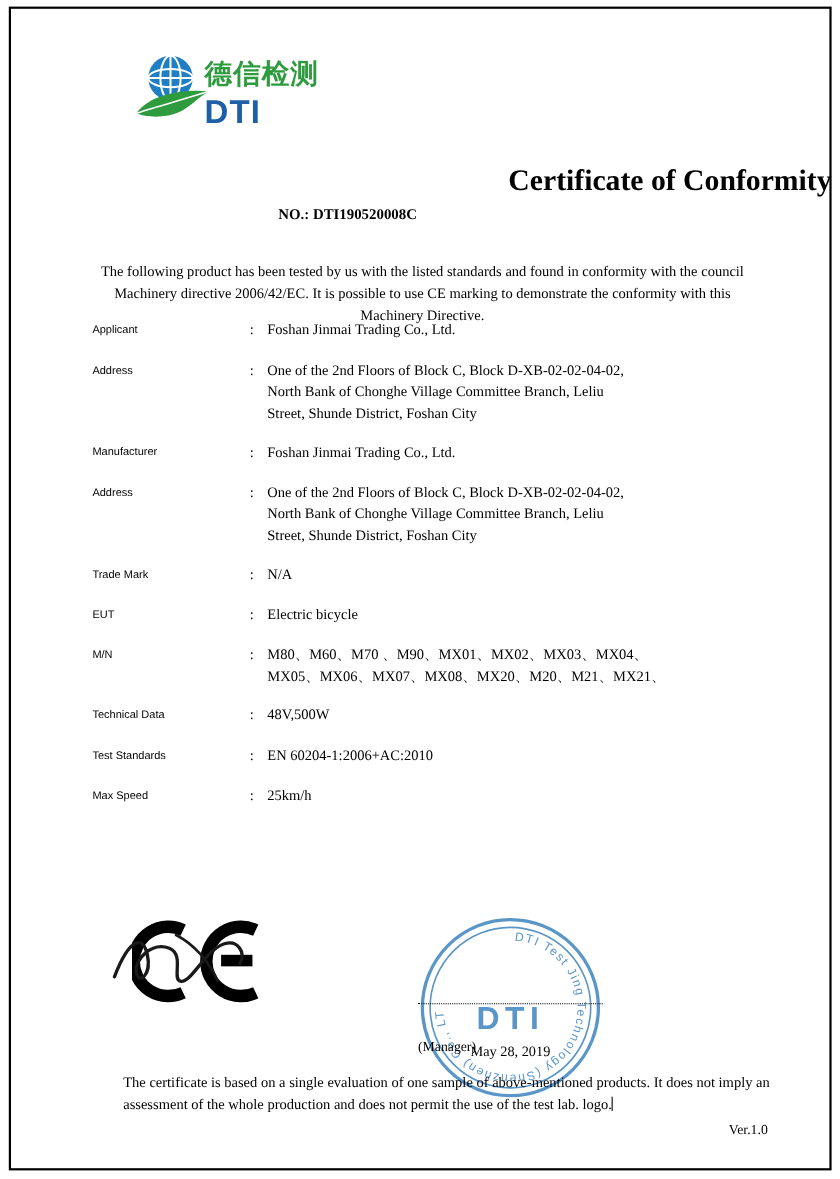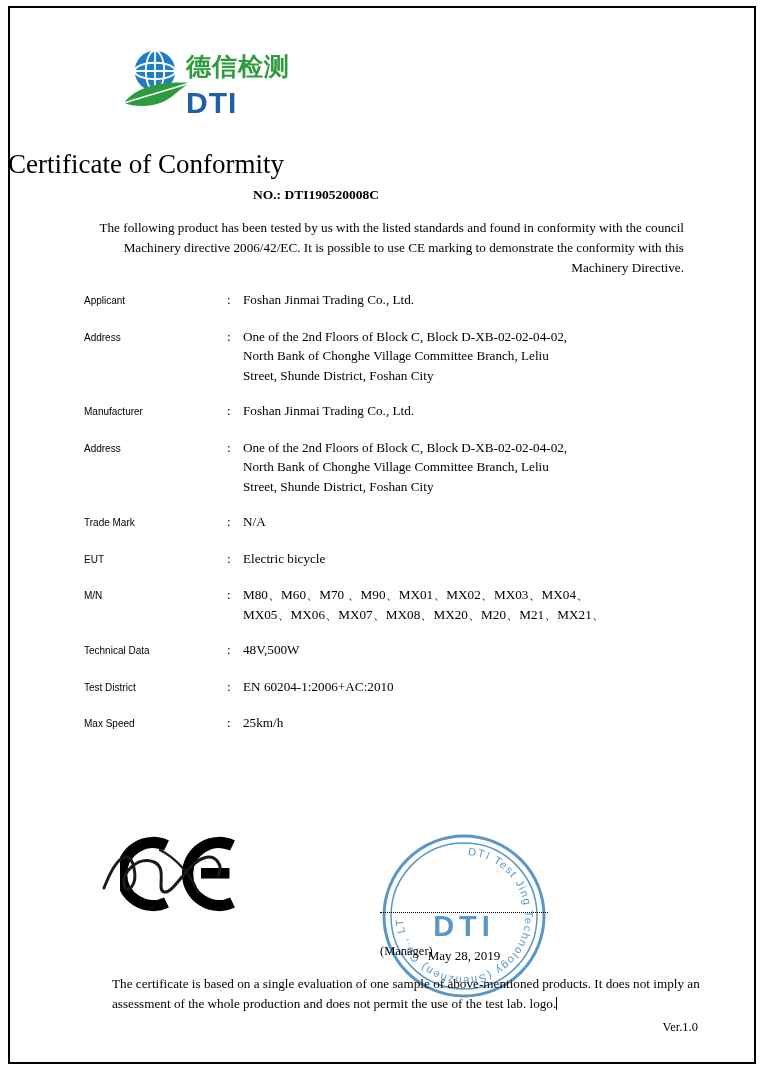--- a/index.html
+++ b/index.html
@@ -83,45 +83,45 @@
     color: #1f5fa8;
     letter-spacing: 1px;
   }
 
   
   .doc-title {
     position: absolute;
     left: 0;
     top: 143px;
     width: 748px;
-    text-align: left;
+    text-align: right;
     font-family: "Liberation Serif", serif;
-    font-weight: normal;
+    font-weight: bold;
     font-size: 27px;
   }
   .doc-number {
     position: absolute;
     left: 0;
     top: 181px;
     width: 616px;
     text-align: center;
     font-family: "Liberation Serif", serif;
     font-weight: bold;
     font-size: 13.5px;
   }
 
   
   .intro {
     position: absolute;
     left: 76px;
-    top: 212px;
+    top: 231px;
     width: 600px;
     font-size: 13.2px;
     line-height: 20px;
-    text-align: right;
+    text-align: center;
   }
 
   
   .rows {
     position: absolute;
     left: 76px;
     top: 284px;
     width: 610px;
   }
   .row {
@@ -328,21 +328,21 @@
 
       <div class="row">
         <div class="label">Technical Data</div>
         <div class="colon">:</div>
         <div class="value">
           <div>48V,500W</div>
         </div>
       </div>
 
       <div class="row">
-        <div class="label">Test District</div>
+        <div class="label">Test Standards</div>
         <div class="colon">:</div>
         <div class="value">
           <div>EN 60204-1:2006+AC:2010</div>
         </div>
       </div>
 
       <div class="row">
         <div class="label">Max Speed</div>
         <div class="colon">:</div>
         <div class="value">

